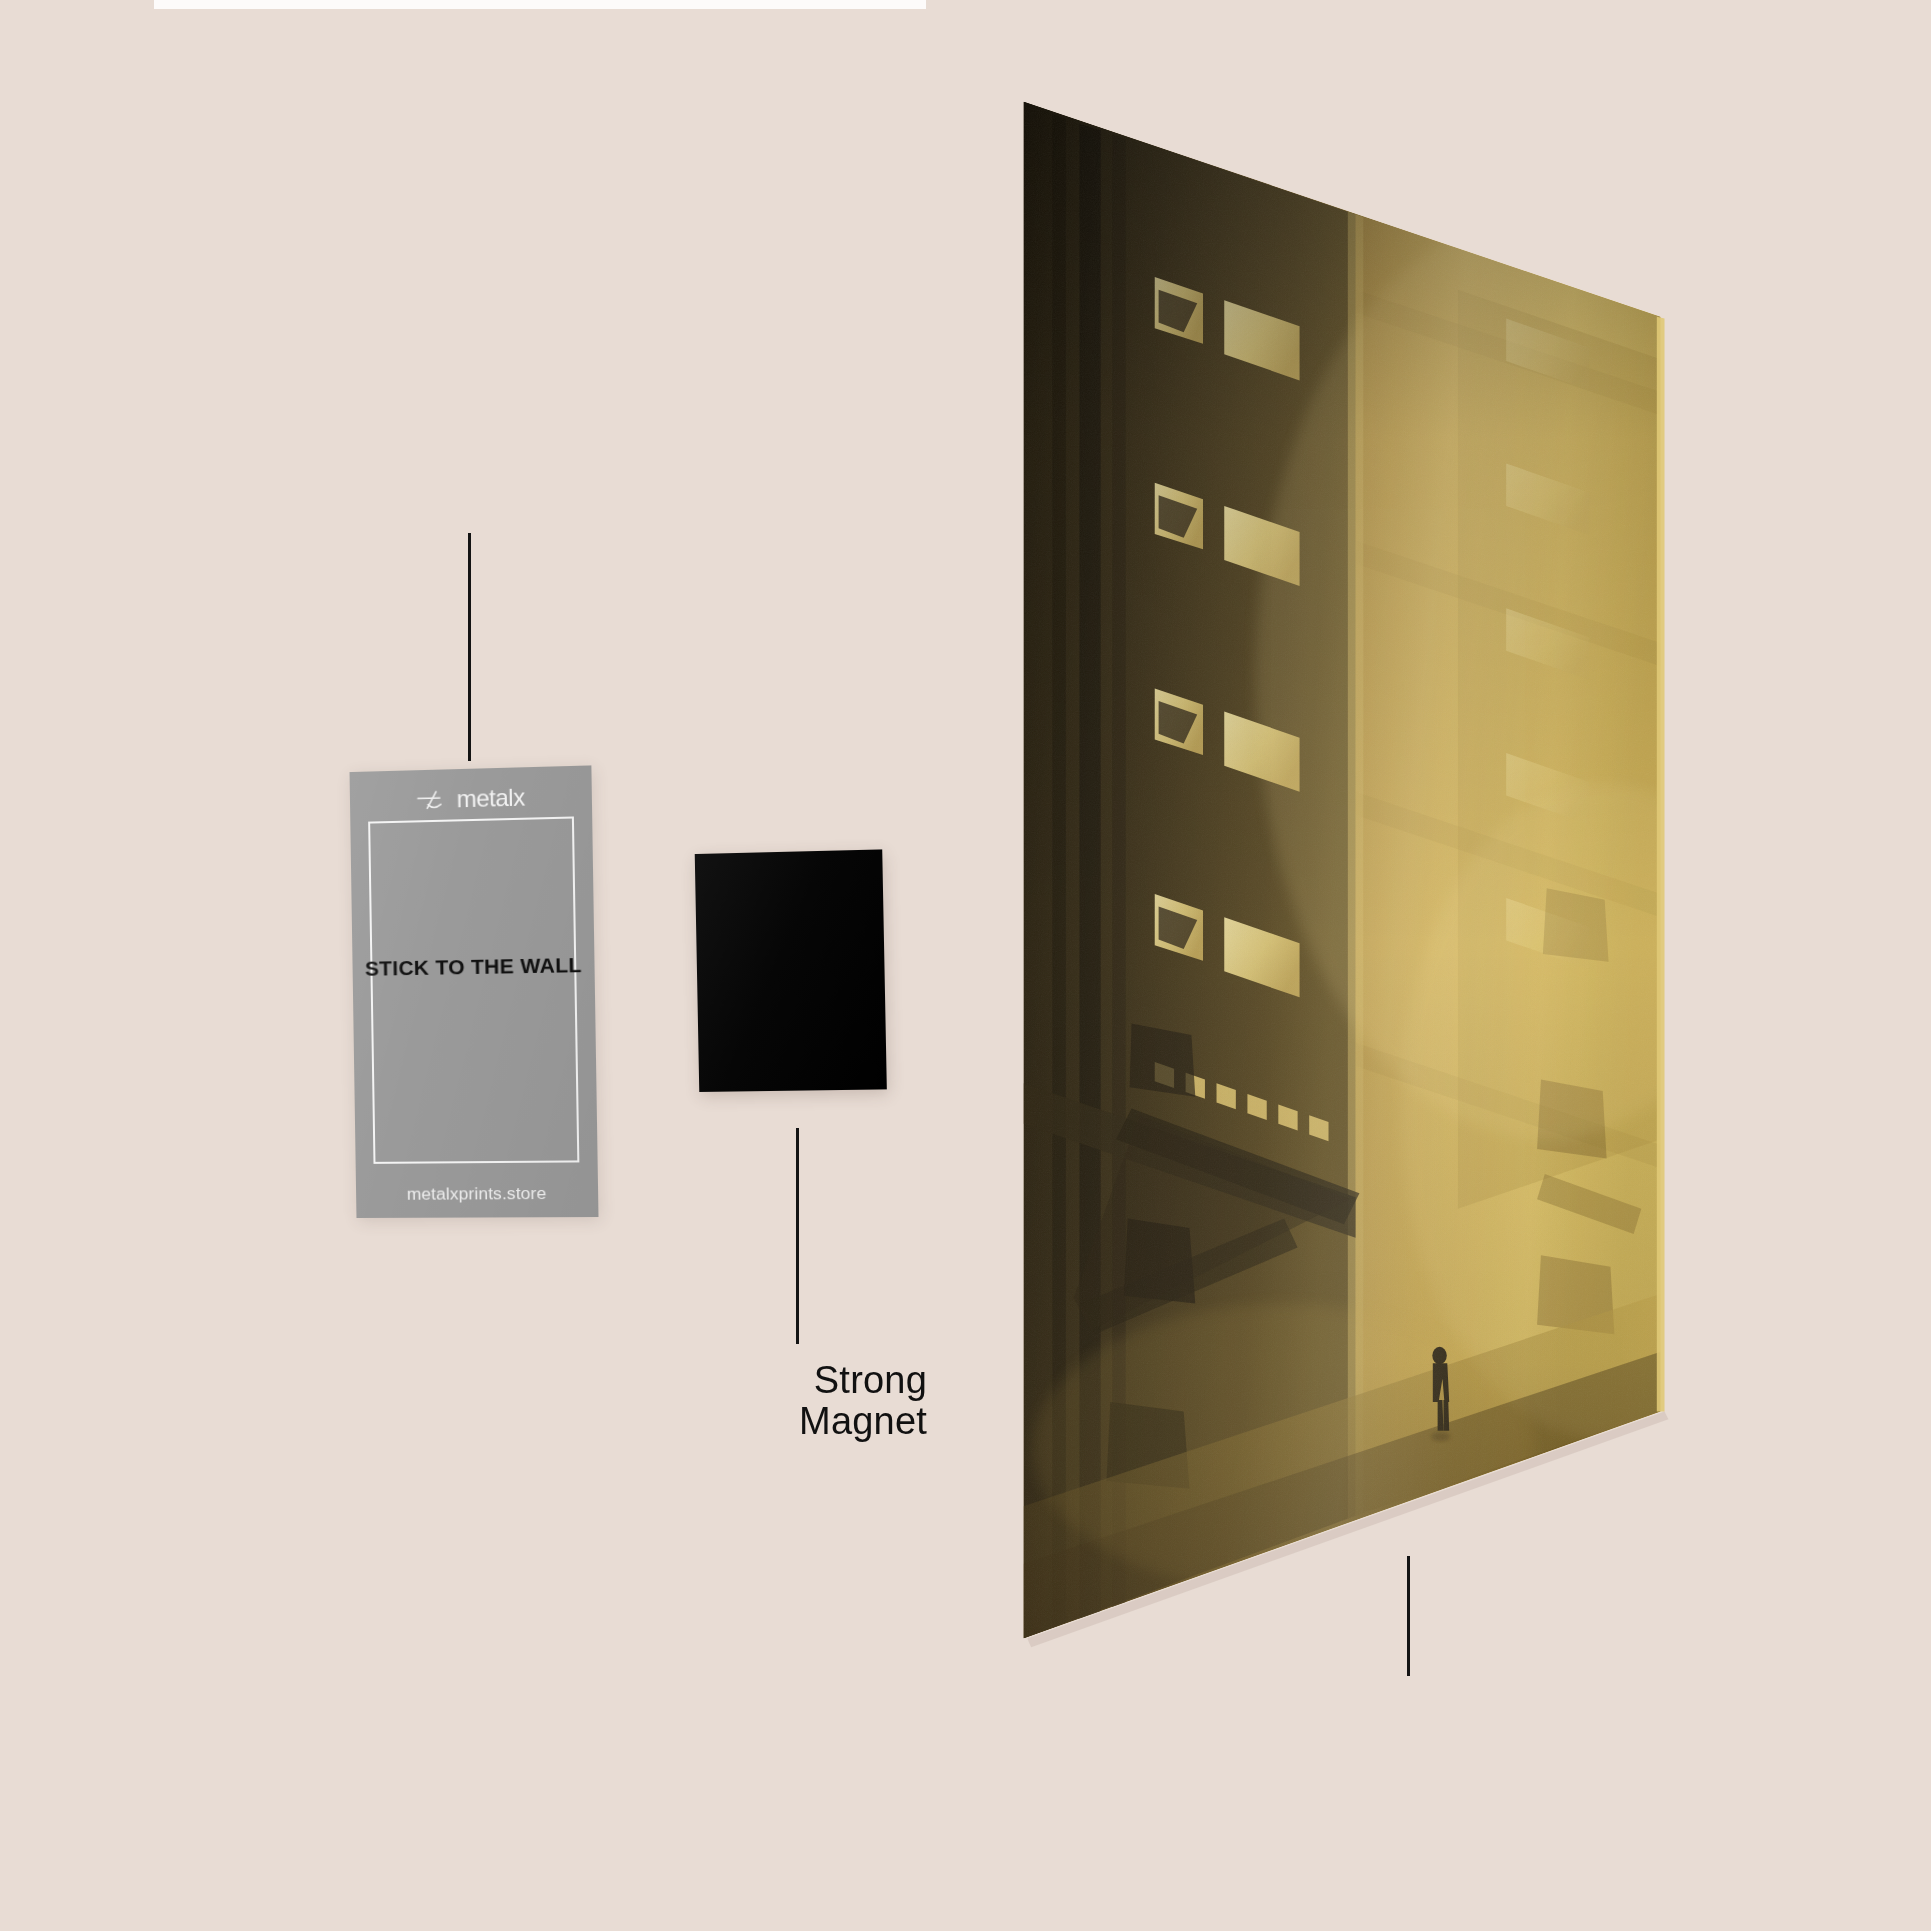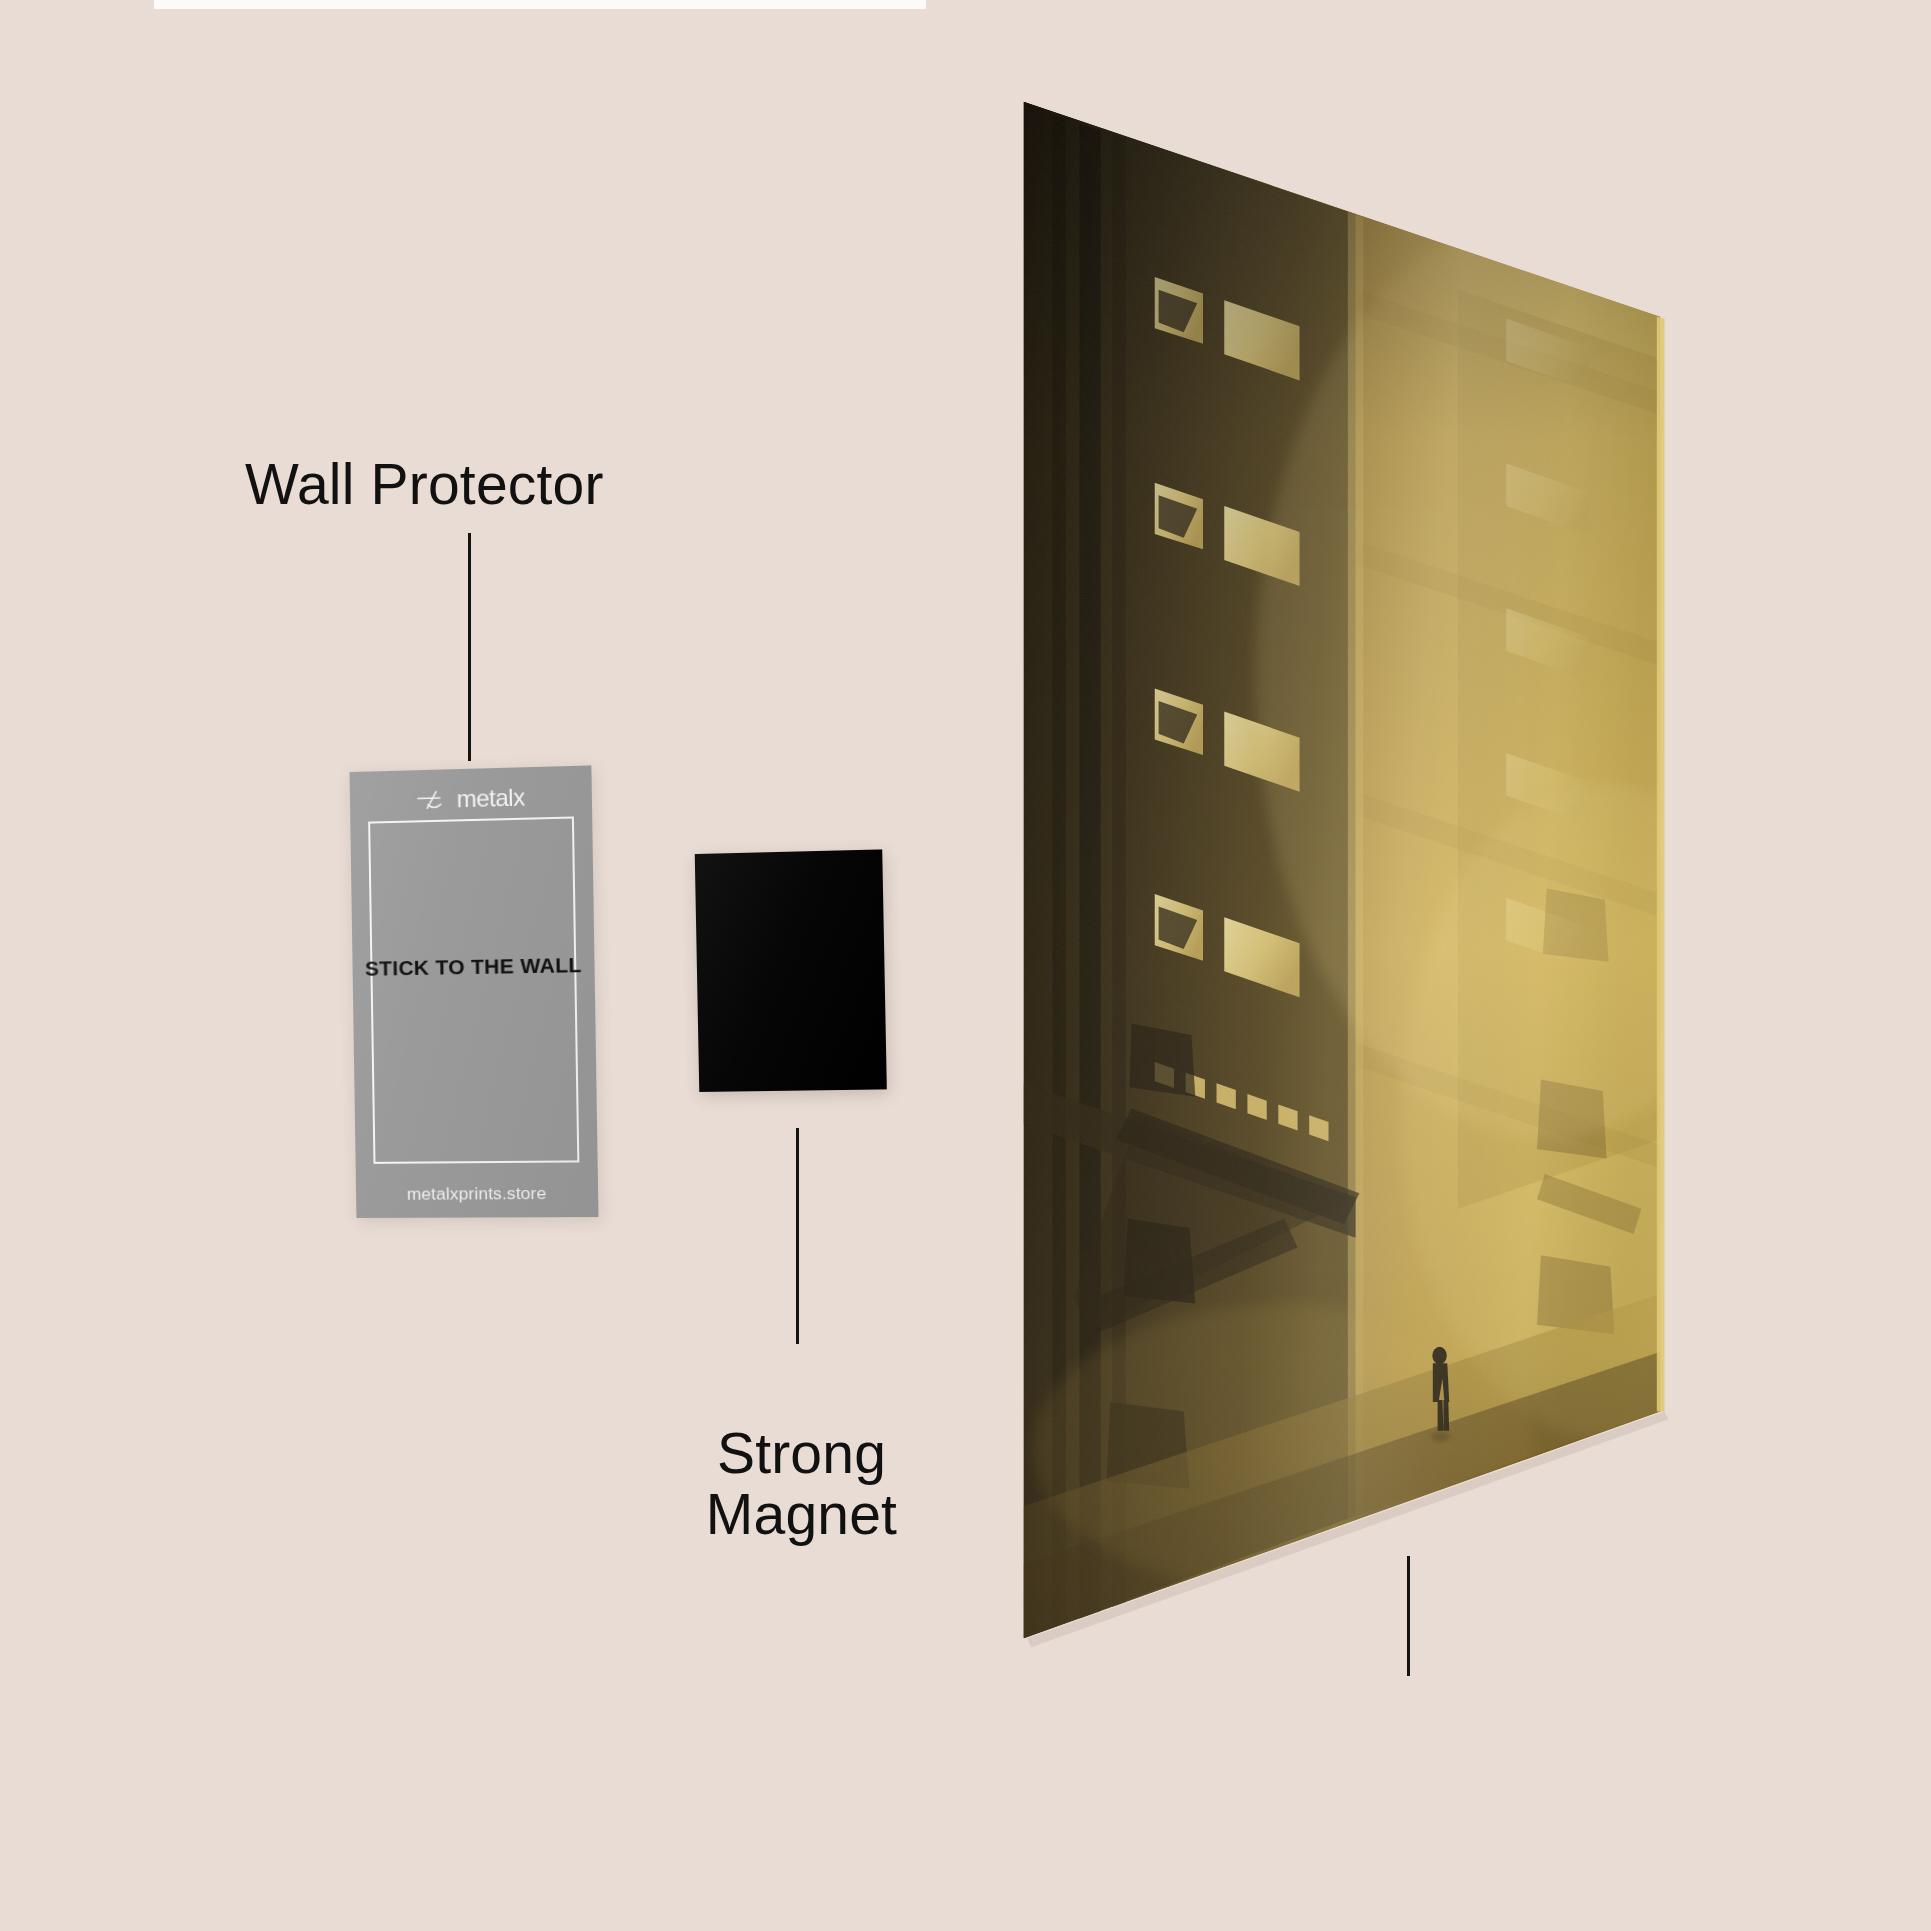--- a/index.html
+++ b/index.html
@@ -44,24 +44,24 @@
     white-space: pre-line;
     line-height: 1.07;
   }
   #label-wall-protector {
     left: 245px;
     top: 454px;
     font-size: 57px;
   }
   #label-strong-magnet {
     left: 676px;
-    top: 1423px;
-    font-size: 57px;
+    top: 1360px;
+    font-size: 38px;
     width: 251px;
-    text-align: center;
+    text-align: right;
   }
   #label-metal-poster {
     left: 1210px;
     top: 1678px;
     font-size: 57px;
   }
 
   
   .connector {
     position: absolute;
@@ -389,20 +389,19 @@
 
     <div class="wp-footer-text">metalxprints.store</div>
   </div>
 
   <div id="magnet-square"></div>
 
   <div class="connector" id="connector-wall-protector"></div>
   <div class="connector" id="connector-strong-magnet"></div>
   <div class="connector" id="connector-metal-poster"></div>
 
-  <div class="callout-label" id="label-wall-protector">Wall Protector</div>
 
   <div class="callout-label" id="label-strong-magnet">Strong
 Magnet</div>
 
 
 </div>
 
 
 </body></html>

